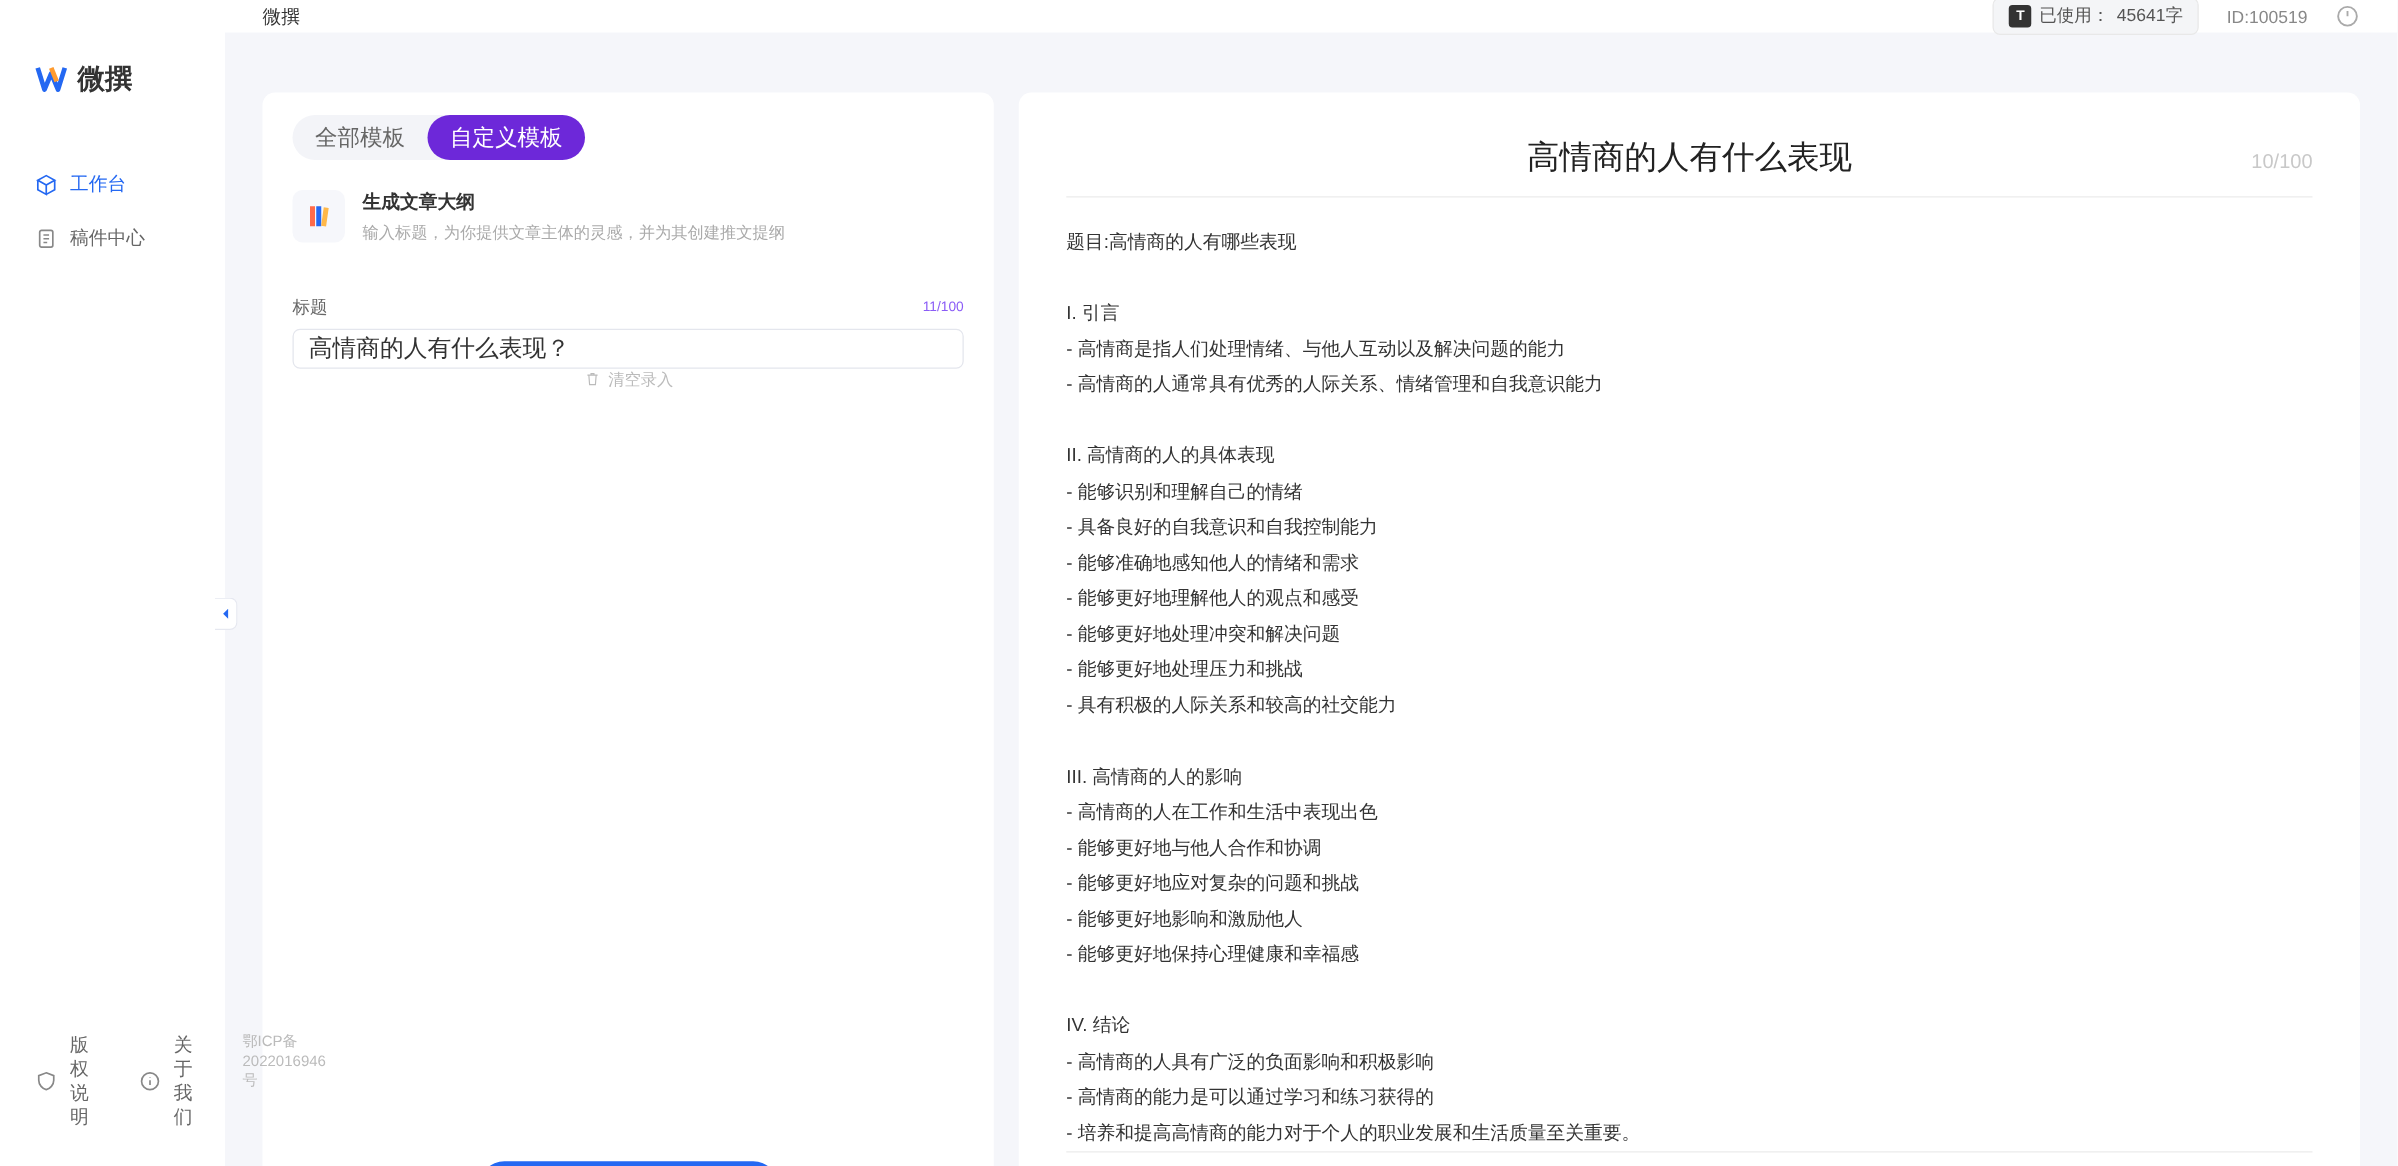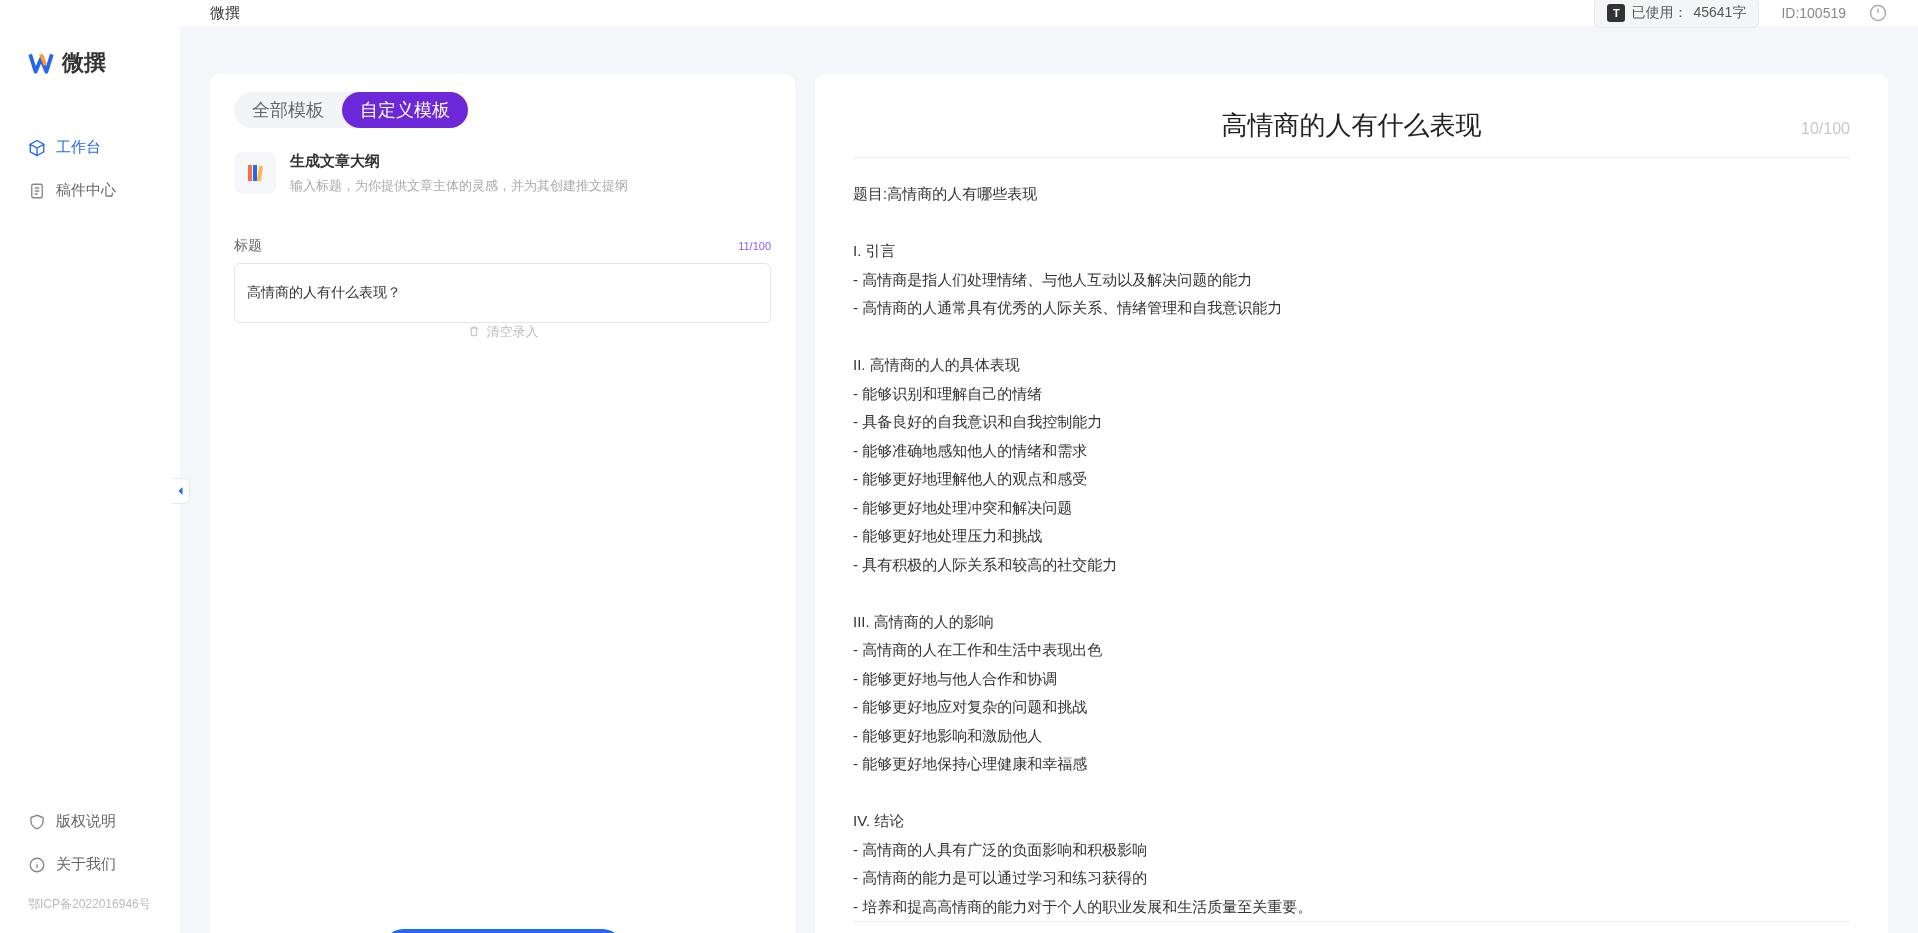--- a/index.html
+++ b/index.html
@@ -9,21 +9,21 @@
 
 
 .sidebar { width: 180px; background: #fff; display: flex; flex-direction: column; padding: 20px 0; position: relative; }
 .logo { display: flex; align-items: center; gap: 8px; padding: 28px 20px 50px 28px; }
 .logo-mark { width: 26px; height: 26px; }
 .logo-text { font-size: 22px; font-weight: 700; color: #333; }
 .nav { display: flex; flex-direction: column; gap: 4px; padding: 0 10px; }
 .nav-item { display: flex; align-items: center; gap: 10px; padding: 10px 18px; font-size: 15px; color: #666; cursor: pointer; border-radius: 6px; }
 .nav-item.active { color: #2468f2; }
 .nav-icon { width: 18px; height: 18px; display: inline-flex; align-items: center; justify-content: center; }
-.sidebar-bottom { margin-top: auto; display: flex; flex-direction: column; gap: 4px; padding: 0 10px; }
+.sidebar-bottom { margin-top: auto; display: flex; flex-direction: row; gap: 4px; padding: 0 10px; }
 .icp { font-size: 12px; color: #bbb; padding: 8px 18px 0 18px; }
 .collapse-handle { position: absolute; right: -10px; top: 478px; width: 18px; height: 26px; background: #fff; border: 1px solid #e6e8f0; border-left: none; border-radius: 0 6px 6px 0; display: flex; align-items: center; justify-content: center; cursor: pointer; }
 
 
 .main { flex: 1; display: flex; flex-direction: column; }
 .topbar { height: 26px; padding: 0 30px; display: flex; align-items: center; justify-content: space-between; background: #fff; }
 .page-title { font-size: 15px; color: #333; }
 .topbar-right { display: flex; align-items: center; gap: 22px; }
 .usage-pill { display: flex; align-items: center; gap: 6px; background: #f4f5f7; border: 1px solid #e8e8e8; padding: 5px 12px; border-radius: 6px; font-size: 14px; color: #555; }
 .usage-pill .t-badge { width: 18px; height: 18px; background: #333; color: #fff; font-size: 11px; display: flex; align-items: center; justify-content: center; border-radius: 3px; font-weight: 600; }
@@ -39,21 +39,21 @@
 .tab { padding: 6px 18px; font-size: 18px; color: #666; cursor: pointer; border-radius: 55px; }
 .tab.active { background: #6d28d9; color: #fff; }
 .template-card { display: flex; gap: 14px; align-items: flex-start; padding: 4px 0 20px 0; }
 .template-icon { width: 42px; height: 42px; background: #f6f7fb; border-radius: 8px; display: flex; align-items: center; justify-content: center; }
 .template-meta { display: flex; flex-direction: column; gap: 6px; }
 .template-title { font-size: 15px; font-weight: 600; color: #333; }
 .template-desc { font-size: 13px; color: #aaa; }
 .field-row { display: flex; justify-content: space-between; align-items: center; margin: 22px 0 8px 0; }
 .field-label { font-size: 14px; color: #666; }
 .field-count { font-size: 11px; color: #8b5cf6; }
-.text-input { width: 100%; padding: 21px 12px; border: 1px solid #e4e6ed; border-radius: 6px; font-size: 14px; color: #333; outline: none; }
+.text-input { width: 100%; padding: 4px 12px; border: 1px solid #e4e6ed; border-radius: 6px; font-size: 19px; color: #333; outline: none; }
 .clear-row { display: flex; align-items: center; justify-content: center; gap: 6px; color: #bbb; font-size: 13px; cursor: pointer; }
 .left-footer { margin-top: auto; display: flex; justify-content: center; padding-top: 20px; }
 .generate-btn { width: 240px; padding: 11px 0; background: #2468f2; color: #fff; border: none; border-radius: 22px; font-size: 15px; cursor: pointer; }
 
 
 .right-panel { flex: 1; padding: 18px 38px; display: flex; flex-direction: column; }
 .result-header { display: flex; align-items: baseline; border-bottom: 1px solid #ececec; padding-bottom: 14px; margin-bottom: 12px; margin-top: 16px; }
 .result-title { flex: 1; text-align: center; font-family: "Songti SC", SimSun, serif; font-size: 26px; color: #222; }
 .result-count { font-size: 16px; color: #c8c8c8; width: 60px; text-align: right; }
 .result-count-spacer { width: 60px; }

